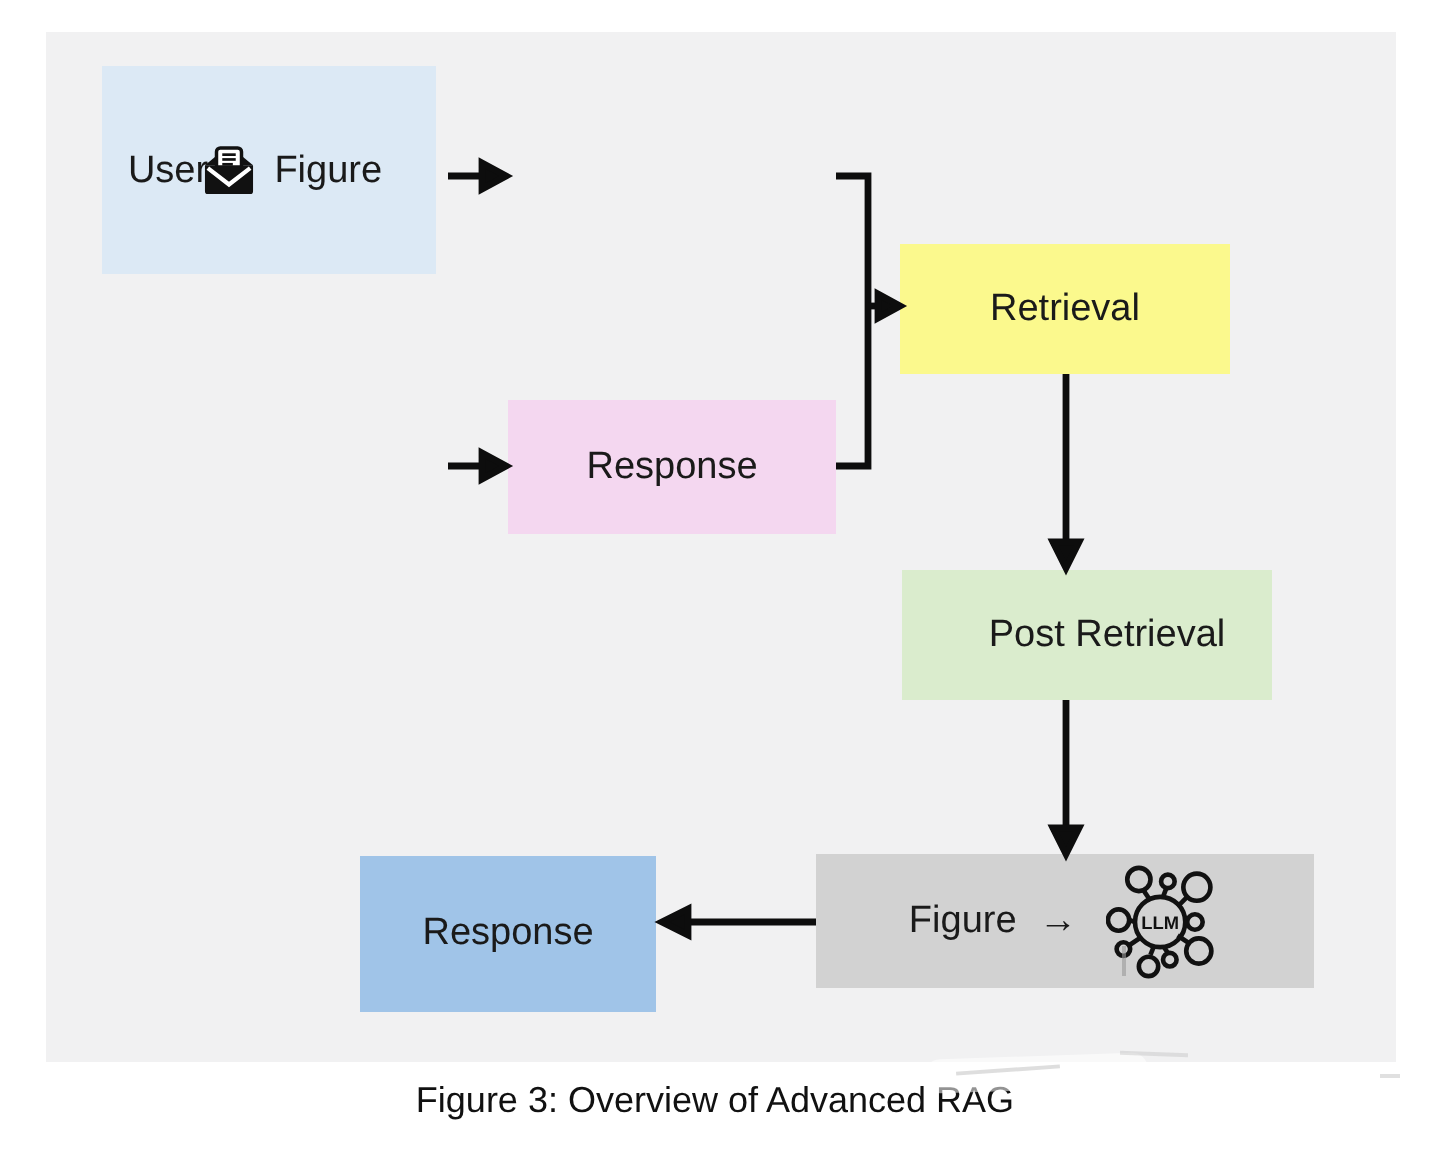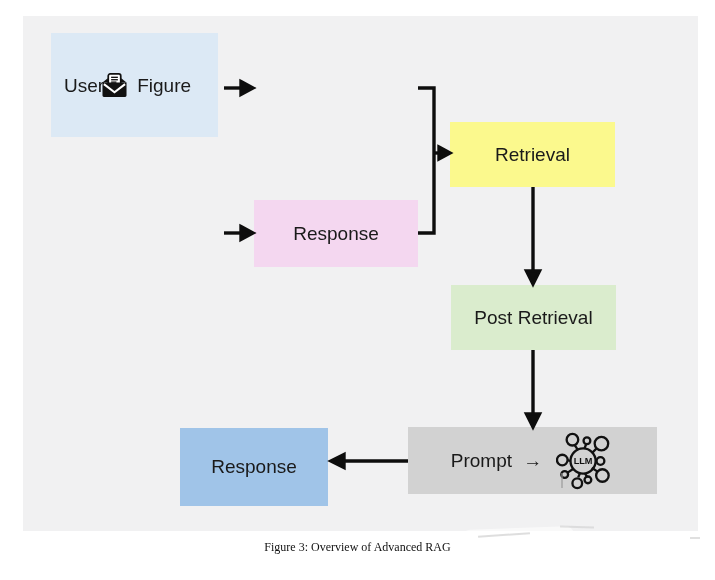--- a/index.html
+++ b/index.html
@@ -26,22 +26,22 @@
   .node-documents    { left:52px;  top:200px; width:166px; height:65px; }
   .node-indexing     { left:254px; top:200px; width:164px; height:67px; }
   .node-post-retrieval{ left:451px; top:285px; width:165px; height:65px; }
   .node-prompt       { left:408px; top:427px; width:249px; height:67px; gap:14px; }
   .node-response     { left:180px; top:428px; width:148px; height:78px; }
   .uq-row { display:flex; align-items:center; gap:9px; transform:translateX(-14px); }
   .prompt-label { word-spacing:6px; }
   .arrow-layer { position:absolute; left:0; top:0; width:715px; height:580px; pointer-events:none; }
   .caption {
     position:absolute; left:0; top:540px; width:715px;
-    text-align:center; font-family:Liberation Serif, serif;
-    font-size:12px; color:#111; z-index:1;
+    text-align:center; font-family:Liberation Sans, sans-serif;
+    font-size:18px; color:#111; z-index:1;
   }
   .artifact { position:absolute; z-index:2; }
   .artifact-blob   { left:462px; top:528px; width:112px; height:17px; background:rgba(255,255,255,0.55); border-radius:8px; transform:rotate(-2deg); }
   .artifact-ghost1 { left:478px; top:534px; width:52px; height:2px; background:#b5b5b5; opacity:0.45; transform:rotate(-4deg); }
   .artifact-ghost2 { left:560px; top:526px; width:34px; height:2px; background:#bdbdbd; opacity:0.4; transform:rotate(2deg); }
   .artifact-ghost3 { left:690px; top:537px; width:10px; height:2px; background:#c2c2c2; opacity:0.5; }
   .artifact-cursor { left:561px; top:473px; width:2px; height:15px; background:#9a9a9a; opacity:0.6; }
   .icon-envelope svg, .icon-llm svg { display:block; }
 </style>
 </head>
@@ -74,26 +74,26 @@
 
   <div class="node node-retrieval" style="background: rgb(251, 249, 141);">
     <span>Retrieval</span>
   </div>
 
 
   <div class="node node-indexing" style="background: rgb(244, 215, 240);">
     <span>Response</span>
   </div>
 
-  <div class="node node-post-retrieval" style="background: rgb(218, 236, 205);">
+  <div class="node node-post-retrieval" style="background: rgb(218, 236, 205); padding-left: 20px;">
     <span>Post Retrieval</span>
   </div>
 
   <div class="node node-prompt" style="background: rgb(210, 210, 210);">
-    <span class="prompt-label">Prompt →</span>
+    <span class="prompt-label">Figure →</span>
     <span class="icon-llm">
       <svg width="58" height="58" viewBox="0 0 60 60" fill="none" stroke="#111" stroke-width="2.4">
         <line x1="23" y1="19" x2="19" y2="13"></line>
         <line x1="29.5" y1="17" x2="31" y2="13"></line>
         <line x1="37" y1="22" x2="42" y2="17"></line>
         <line x1="41" y1="30" x2="42" y2="30"></line>
         <line x1="37" y1="37" x2="43" y2="41"></line>
         <line x1="30" y1="43" x2="32" y2="46"></line>
         <line x1="25" y1="42" x2="23" y2="47"></line>
         <line x1="18" y1="38" x2="12" y2="42"></line>

